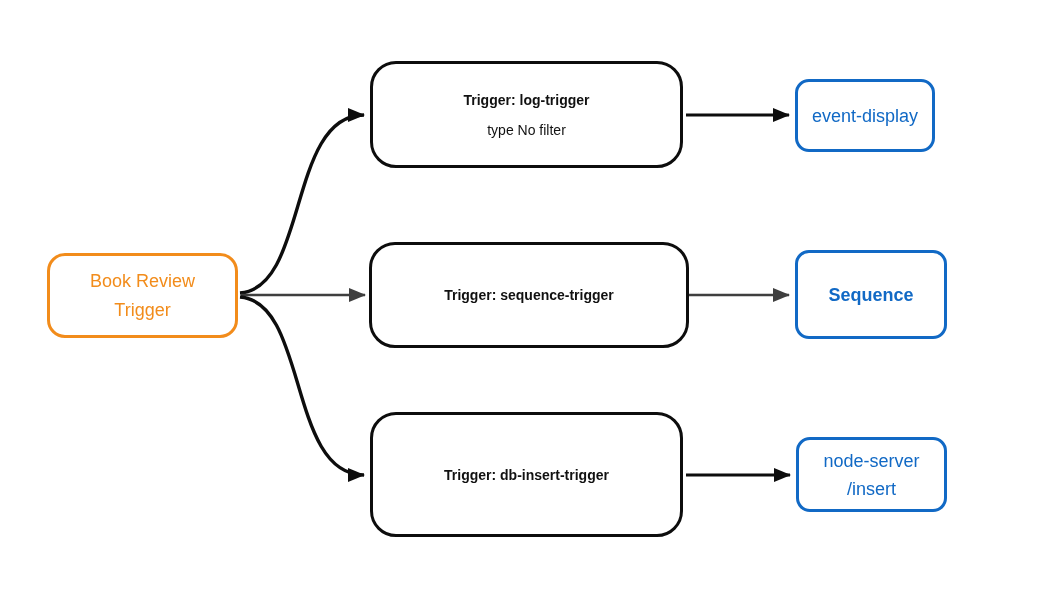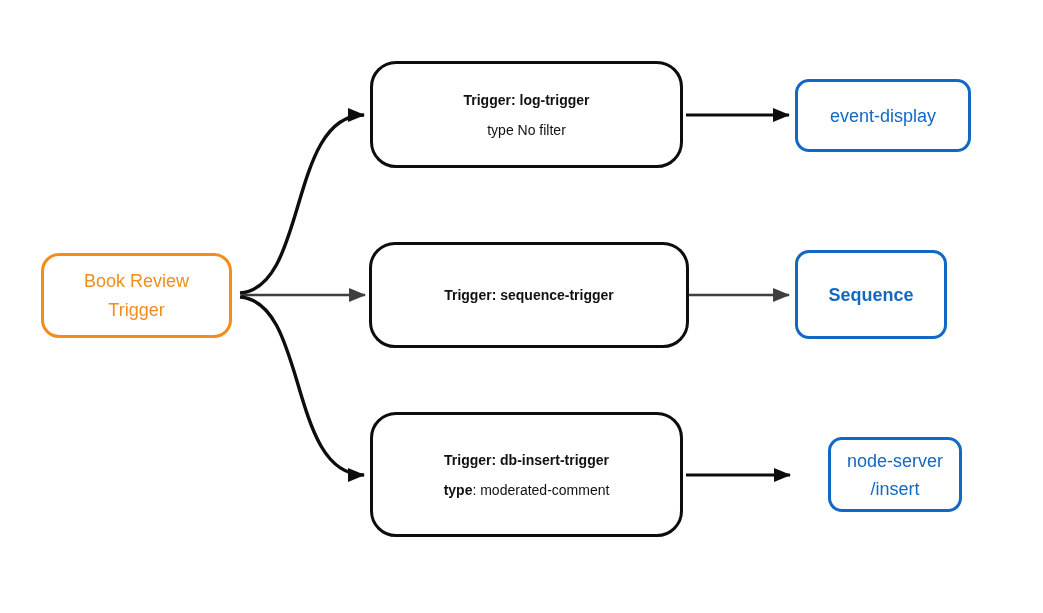--- a/index.html
+++ b/index.html
@@ -29,21 +29,21 @@
     flex-direction: column;
     justify-content: center;
     align-items: center;
     text-align: center;
     background: #FFFFFF;
   }
   .node .line { white-space: nowrap; }
   .b { font-weight: 700; }
 
   .broker {
-    left: 41px; top: 253px;
+    left: 47px; top: 253px;
     width: 191px; height: 85px;
     border: 3px solid var(--broker-accent, #F28C1B);
     border-radius: 18px;
     color: var(--broker-accent, #F28C1B);
     font-size: 18px;
     line-height: 29px;
   }
   .trigger {
     border: 3px solid var(--node-border, #0D0D0D);
     border-radius: 26px;
@@ -55,23 +55,23 @@
   .trigger-2 { left: 369px; top: 242px; width: 320px; height: 106px; }
   .trigger-3 { left: 370px; top: 412px; width: 313px; height: 125px; }
 
   .sink {
     border: 3px solid var(--sink-accent, #1169C5);
     border-radius: 14px;
     color: var(--sink-accent, #1169C5);
     font-size: 18px;
     line-height: 28px;
   }
-  .sink-1 { left: 795px; top: 79px;  width: 176px; height: 73px; }
+  .sink-1 { left: 795px; top: 79px;  width: 140px; height: 73px; }
   .sink-2 { left: 795px; top: 250px; width: 152px; height: 89px; font-weight: bold; }
-  .sink-3 { left: 796px; top: 437px; width: 134px; height: 75px; margin-left: 32px; }
+  .sink-3 { left: 796px; top: 437px; width: 151px; height: 75px; }
 </style>
 </head>
 <body>
 
 <div class="canvas">
 
   <svg class="edges" viewBox="0 0 1043 613" xmlns="http://www.w3.org/2000/svg">
     <defs>
       <marker id="ah-black" markerUnits="userSpaceOnUse" markerWidth="18" markerHeight="14" viewBox="0 0 18 14" refX="16" refY="7" orient="auto">
         <path d="M0,0 L17,7 L0,14 Z" fill="#0D0D0D"></path>
@@ -99,21 +99,20 @@
     <div class="line"><span class="b">Trigger: log-trigger</span></div>
     <div class="line"><span>type No filter</span></div>
   </div>
 
   <div class="node trigger trigger-2">
     <div class="line"><span class="b">Trigger: sequence-trigger</span></div>
   </div>
 
   <div class="node trigger trigger-3">
     <div class="line"><span class="b">Trigger: db-insert-trigger</span></div>
-    <div class="line"><span class="b">type</span><span>: moderated-comment</span></div>
   </div>
 
   <div class="node sink sink-1">
     <div class="line">event-display</div>
   </div>
 
   <div class="node sink sink-2">
     <div class="line">Sequence</div>
   </div>
 

